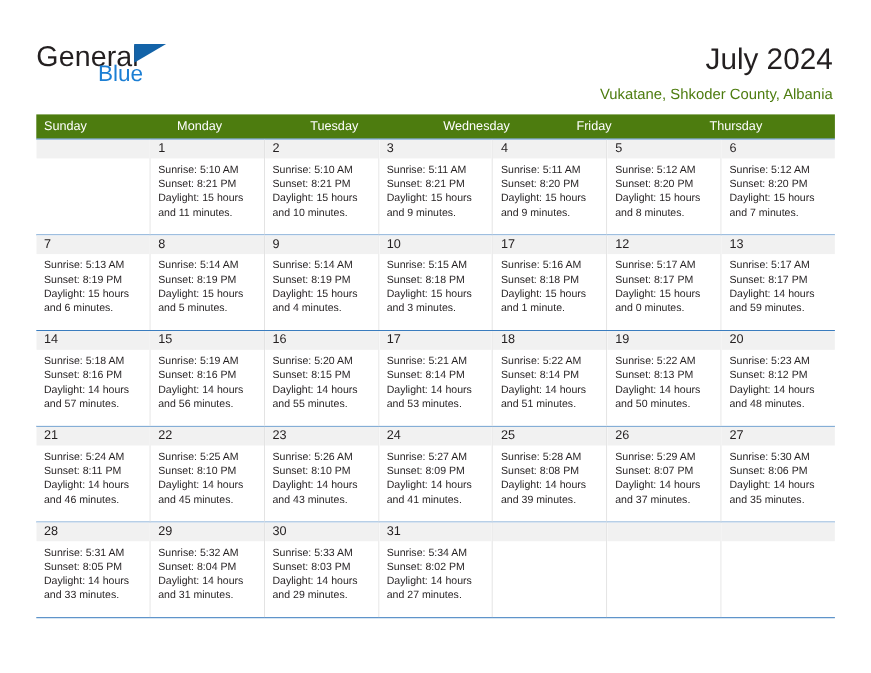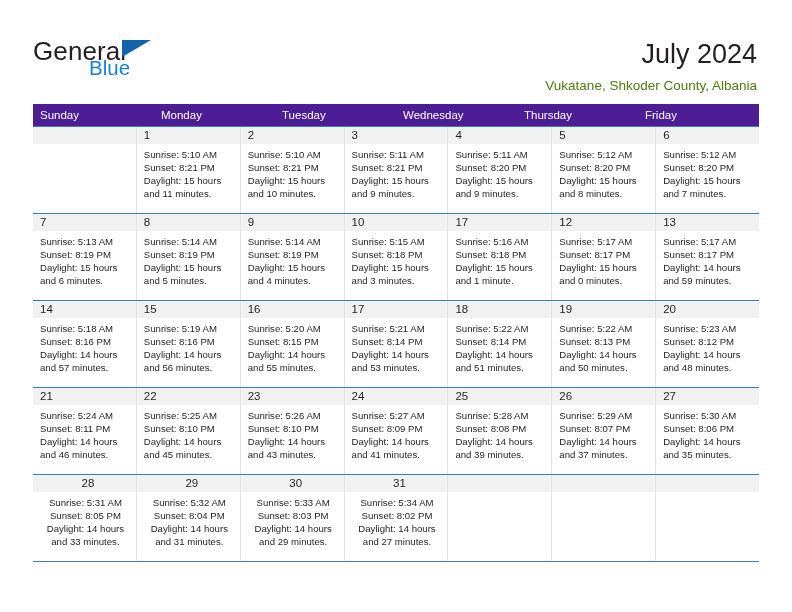--- a/index.html
+++ b/index.html
@@ -84,38 +84,38 @@
 
   
   .calendar {
     position: absolute;
     left: 33px;
     top: 104px;
     width: 726px;
   }
   .cal-head {
     display: flex;
-    background: #4c1d95;
+    background: #4d7c0f;
     height: 22px;
   }
   .cal-head .hcell {
     flex: 1 1 0;
     box-sizing: border-box;
     color: #ffffff;
     font-size: 11.5px;
     line-height: 22px;
     padding-left: 7px;
     white-space: nowrap;
     overflow: hidden;
   }
   .week {
     display: flex;
     border-top: 1.6px solid #3a7cbe;
   }
-  .week.last { border-bottom: 1.6px solid #3a7cbe; text-align: center; }
+  .week.last { border-bottom: 1.6px solid #3a7cbe; }
   .daycell {
     flex: 1 1 0;
     box-sizing: border-box;
     min-width: 0;
     border-right: 1px solid #e3e3e3;
     background: #ffffff;
     height: 86px;
     position: relative;
     overflow: hidden;
   }
@@ -151,22 +151,22 @@
     <div class="title">July 2024</div>
     <div class="subtitle">Vukatane, Shkoder County, Albania</div>
   </div>
 
   <div class="calendar">
     <div class="cal-head" id="weekday-row">
         <div class="hcell">Sunday</div>
         <div class="hcell">Monday</div>
         <div class="hcell">Tuesday</div>
         <div class="hcell">Wednesday</div>
+        <div class="hcell">Friday</div>
         <div class="hcell">Thursday</div>
-        <div class="hcell">Friday</div>
       </div>
     <div id="weeks-container">
         <div class="week">
           <div class="daycell empty">
             <div class="daynum-band"></div>
             <div class="lines"></div>
           </div>
           <div class="daycell">
             <div class="daynum-band">1</div>
             <div class="lines">

